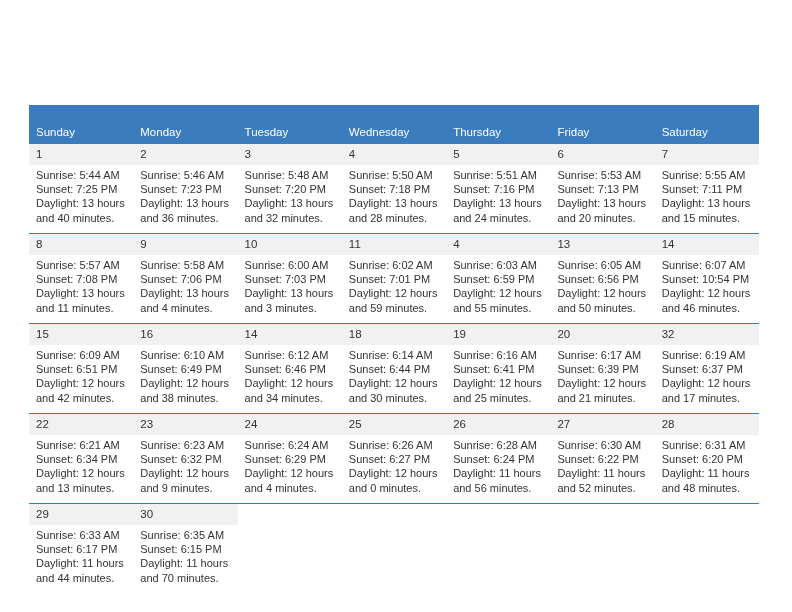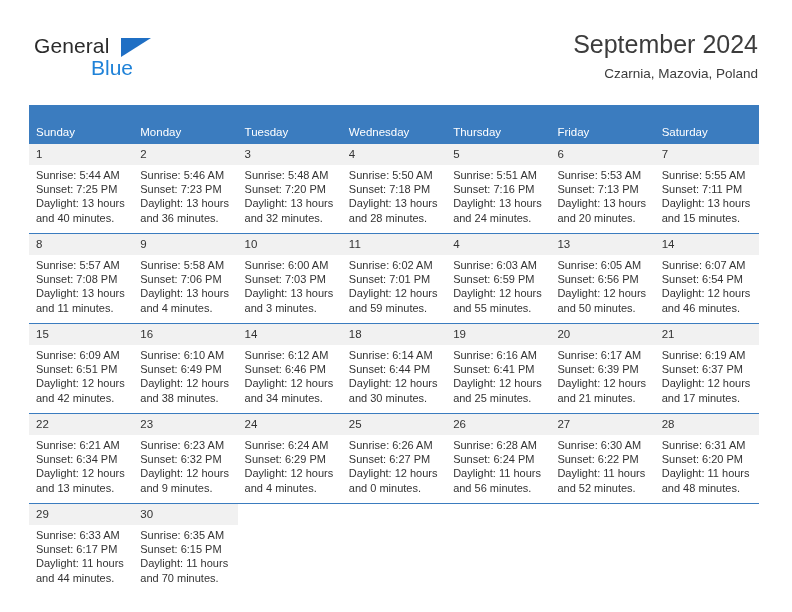--- a/index.html
+++ b/index.html
@@ -125,34 +125,20 @@
     color: #333333;
     line-height: 14.2px;
   }
   .details div { white-space: nowrap; }
 </style>
 </head>
 <body>
 
 <div class="page">
 
-  <div class="header">
-
-    <div class="logo">
-      <span class="logo-general">General</span>
-      <span class="logo-triangle"></span>
-      <span class="logo-blue">Blue</span>
-    </div>
-
-    <div class="title-block">
-      <div class="cal-title">September 2024</div>
-      <div class="cal-subtitle">Czarnia, Mazovia, Poland</div>
-    </div>
-
-  </div>
 
   <table class="calendar">
     <thead>
       <tr id="weekday-row">
           <th>Sunday</th>
           <th>Monday</th>
           <th>Tuesday</th>
           <th>Wednesday</th>
           <th>Thursday</th>
           <th>Friday</th>
@@ -277,21 +263,21 @@
               <div>Sunrise: 6:05 AM</div>
               <div>Sunset: 6:56 PM</div>
               <div>Daylight: 12 hours</div>
               <div>and 50 minutes.</div>
             </div>
           </td>
           <td>
             <div class="daynum">14</div>
             <div class="details">
               <div>Sunrise: 6:07 AM</div>
-              <div>Sunset: 6:54 PM</div>
+              <div>Sunset: 10:54 PM</div>
               <div>Daylight: 12 hours</div>
               <div>and 46 minutes.</div>
             </div>
           </td>
         </tr>
         <tr class="week-row">
           <td>
             <div class="daynum">15</div>
             <div class="details">
               <div>Sunrise: 6:09 AM</div>
@@ -339,21 +325,21 @@
           <td>
             <div class="daynum">20</div>
             <div class="details">
               <div>Sunrise: 6:17 AM</div>
               <div>Sunset: 6:39 PM</div>
               <div>Daylight: 12 hours</div>
               <div>and 21 minutes.</div>
             </div>
           </td>
           <td>
-            <div class="daynum">21</div>
+            <div class="daynum">32</div>
             <div class="details">
               <div>Sunrise: 6:19 AM</div>
               <div>Sunset: 6:37 PM</div>
               <div>Daylight: 12 hours</div>
               <div>and 17 minutes.</div>
             </div>
           </td>
         </tr>
         <tr class="week-row">
           <td>

